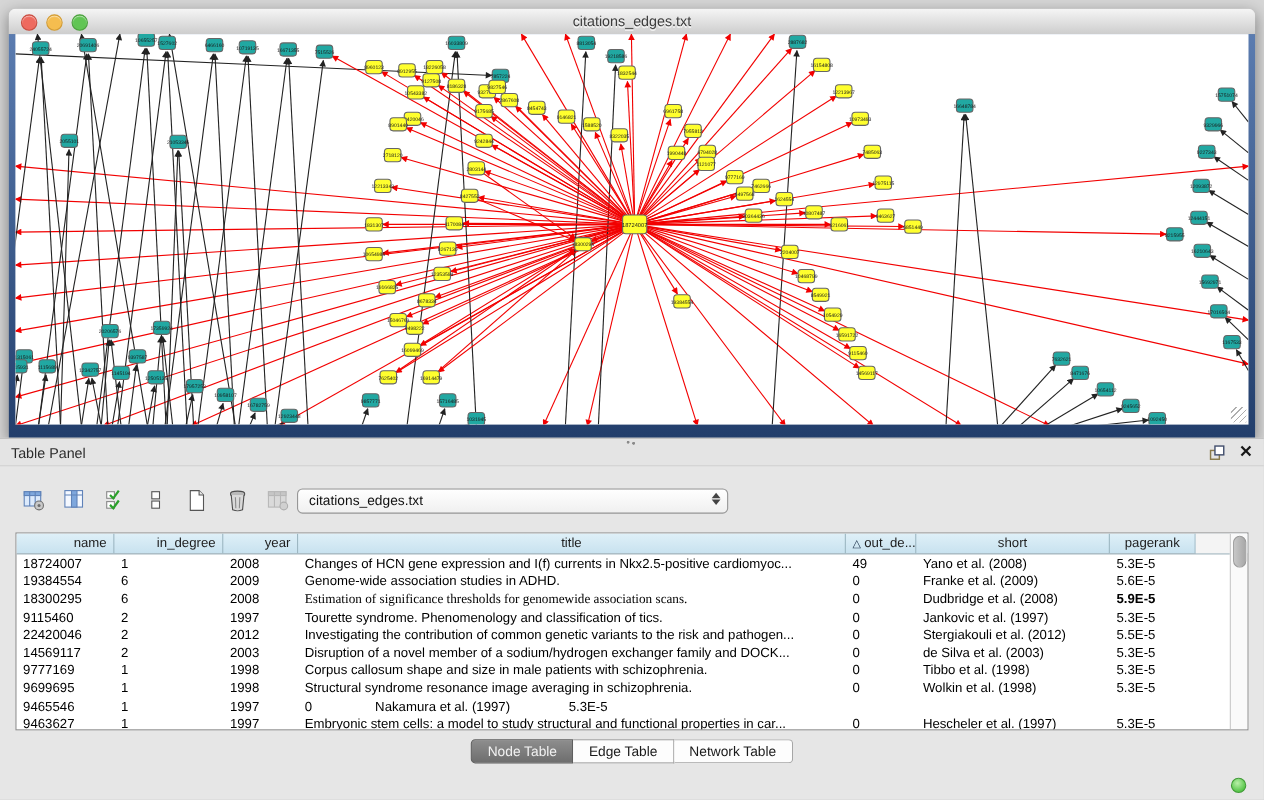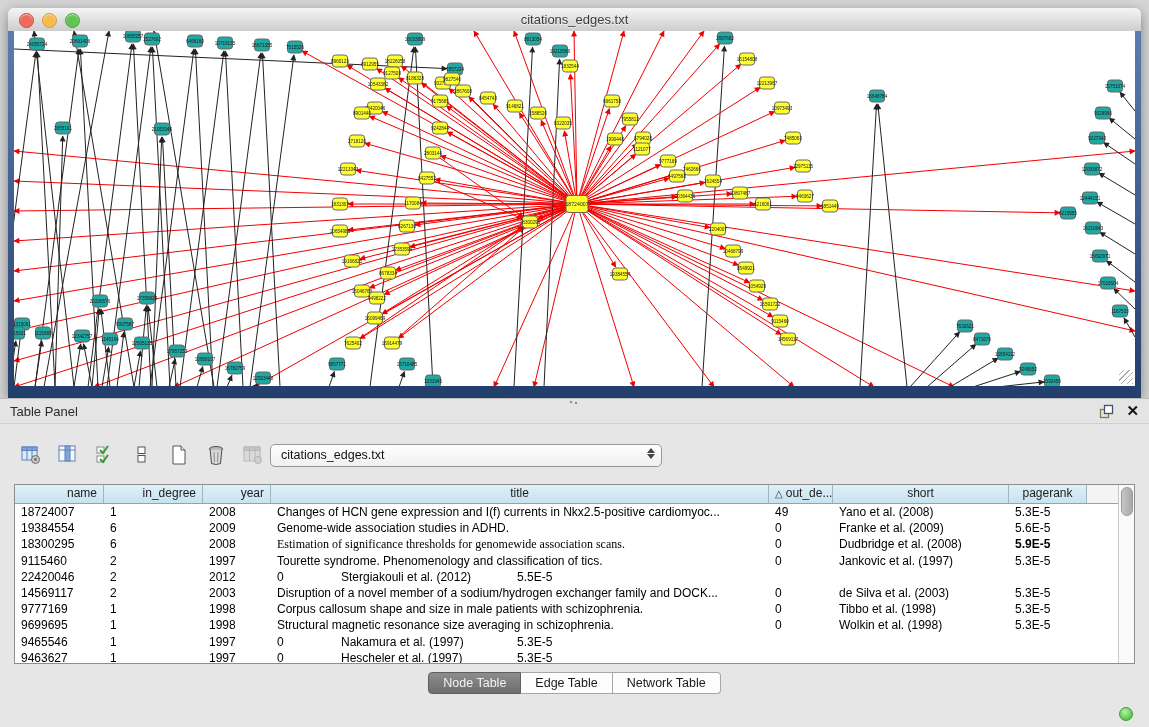--- a/index.html
+++ b/index.html
@@ -833,20 +833,21 @@
             <div class="td" style="width: 68px;">1997</div>
             <div class="td" style="width: 498px;">Tourette syndrome. Phenomenology and classification of tics.</div>
             <div class="td" style="width: 64px;">0</div>
             <div class="td" style="width: 176px;">Jankovic et al. (1997)</div>
             <div class="td" style="width: 78px;">5.3E-5</div>
           </div>
           <div class="trow">
             <div class="td" style="width: 89px;">22420046</div>
             <div class="td" style="width: 99px;">2</div>
             <div class="td" style="width: 68px;">2012</div>
+            <div class="td" style="width: 498px;">Investigating the contribution of common genetic variants to the risk and pathogen...</div>
             <div class="td" style="width: 64px;">0</div>
             <div class="td" style="width: 176px;">Stergiakouli et al. (2012)</div>
             <div class="td" style="width: 78px;">5.5E-5</div>
           </div>
           <div class="trow">
             <div class="td" style="width: 89px;">14569117</div>
             <div class="td" style="width: 99px;">2</div>
             <div class="td" style="width: 68px;">2003</div>
             <div class="td" style="width: 498px;">Disruption of a novel member of a sodium/hydrogen exchanger family and DOCK...</div>
             <div class="td" style="width: 64px;">0</div>
@@ -859,37 +860,38 @@
             <div class="td" style="width: 68px;">1998</div>
             <div class="td" style="width: 498px;">Corpus callosum shape and size in male patients with schizophrenia.</div>
             <div class="td" style="width: 64px;">0</div>
             <div class="td" style="width: 176px;">Tibbo et al. (1998)</div>
             <div class="td" style="width: 78px;">5.3E-5</div>
           </div>
           <div class="trow">
             <div class="td" style="width: 89px;">9699695</div>
             <div class="td" style="width: 99px;">1</div>
             <div class="td" style="width: 68px;">1998</div>
-            <div class="td" style="width: 498px;">Structural magnetic resonance size averaging in schizophrenia.</div>
+            <div class="td" style="width: 498px;">Structural syndrome resonance image averaging in schizophrenia.</div>
             <div class="td" style="width: 64px;">0</div>
             <div class="td" style="width: 176px;">Wolkin et al. (1998)</div>
             <div class="td" style="width: 78px;">5.3E-5</div>
           </div>
           <div class="trow">
             <div class="td" style="width: 89px;">9465546</div>
             <div class="td" style="width: 99px;">1</div>
             <div class="td" style="width: 68px;">1997</div>
             <div class="td" style="width: 64px;">0</div>
             <div class="td" style="width: 176px;">Nakamura et al. (1997)</div>
             <div class="td" style="width: 78px;">5.3E-5</div>
           </div>
           <div class="trow">
             <div class="td" style="width: 89px;">9463627</div>
             <div class="td" style="width: 99px;">1</div>
             <div class="td" style="width: 68px;">1997</div>
+            <div class="td" style="width: 498px;">Embryonic stem cells: a model to study structural and functional properties in car...</div>
             <div class="td" style="width: 64px;">0</div>
             <div class="td" style="width: 176px;">Hescheler et al. (1997)</div>
             <div class="td" style="width: 78px;">5.3E-5</div>
           </div>
         </div>
       <div class="vscroll">
         <div class="vthumb"></div>
       </div>
     </div>
 

